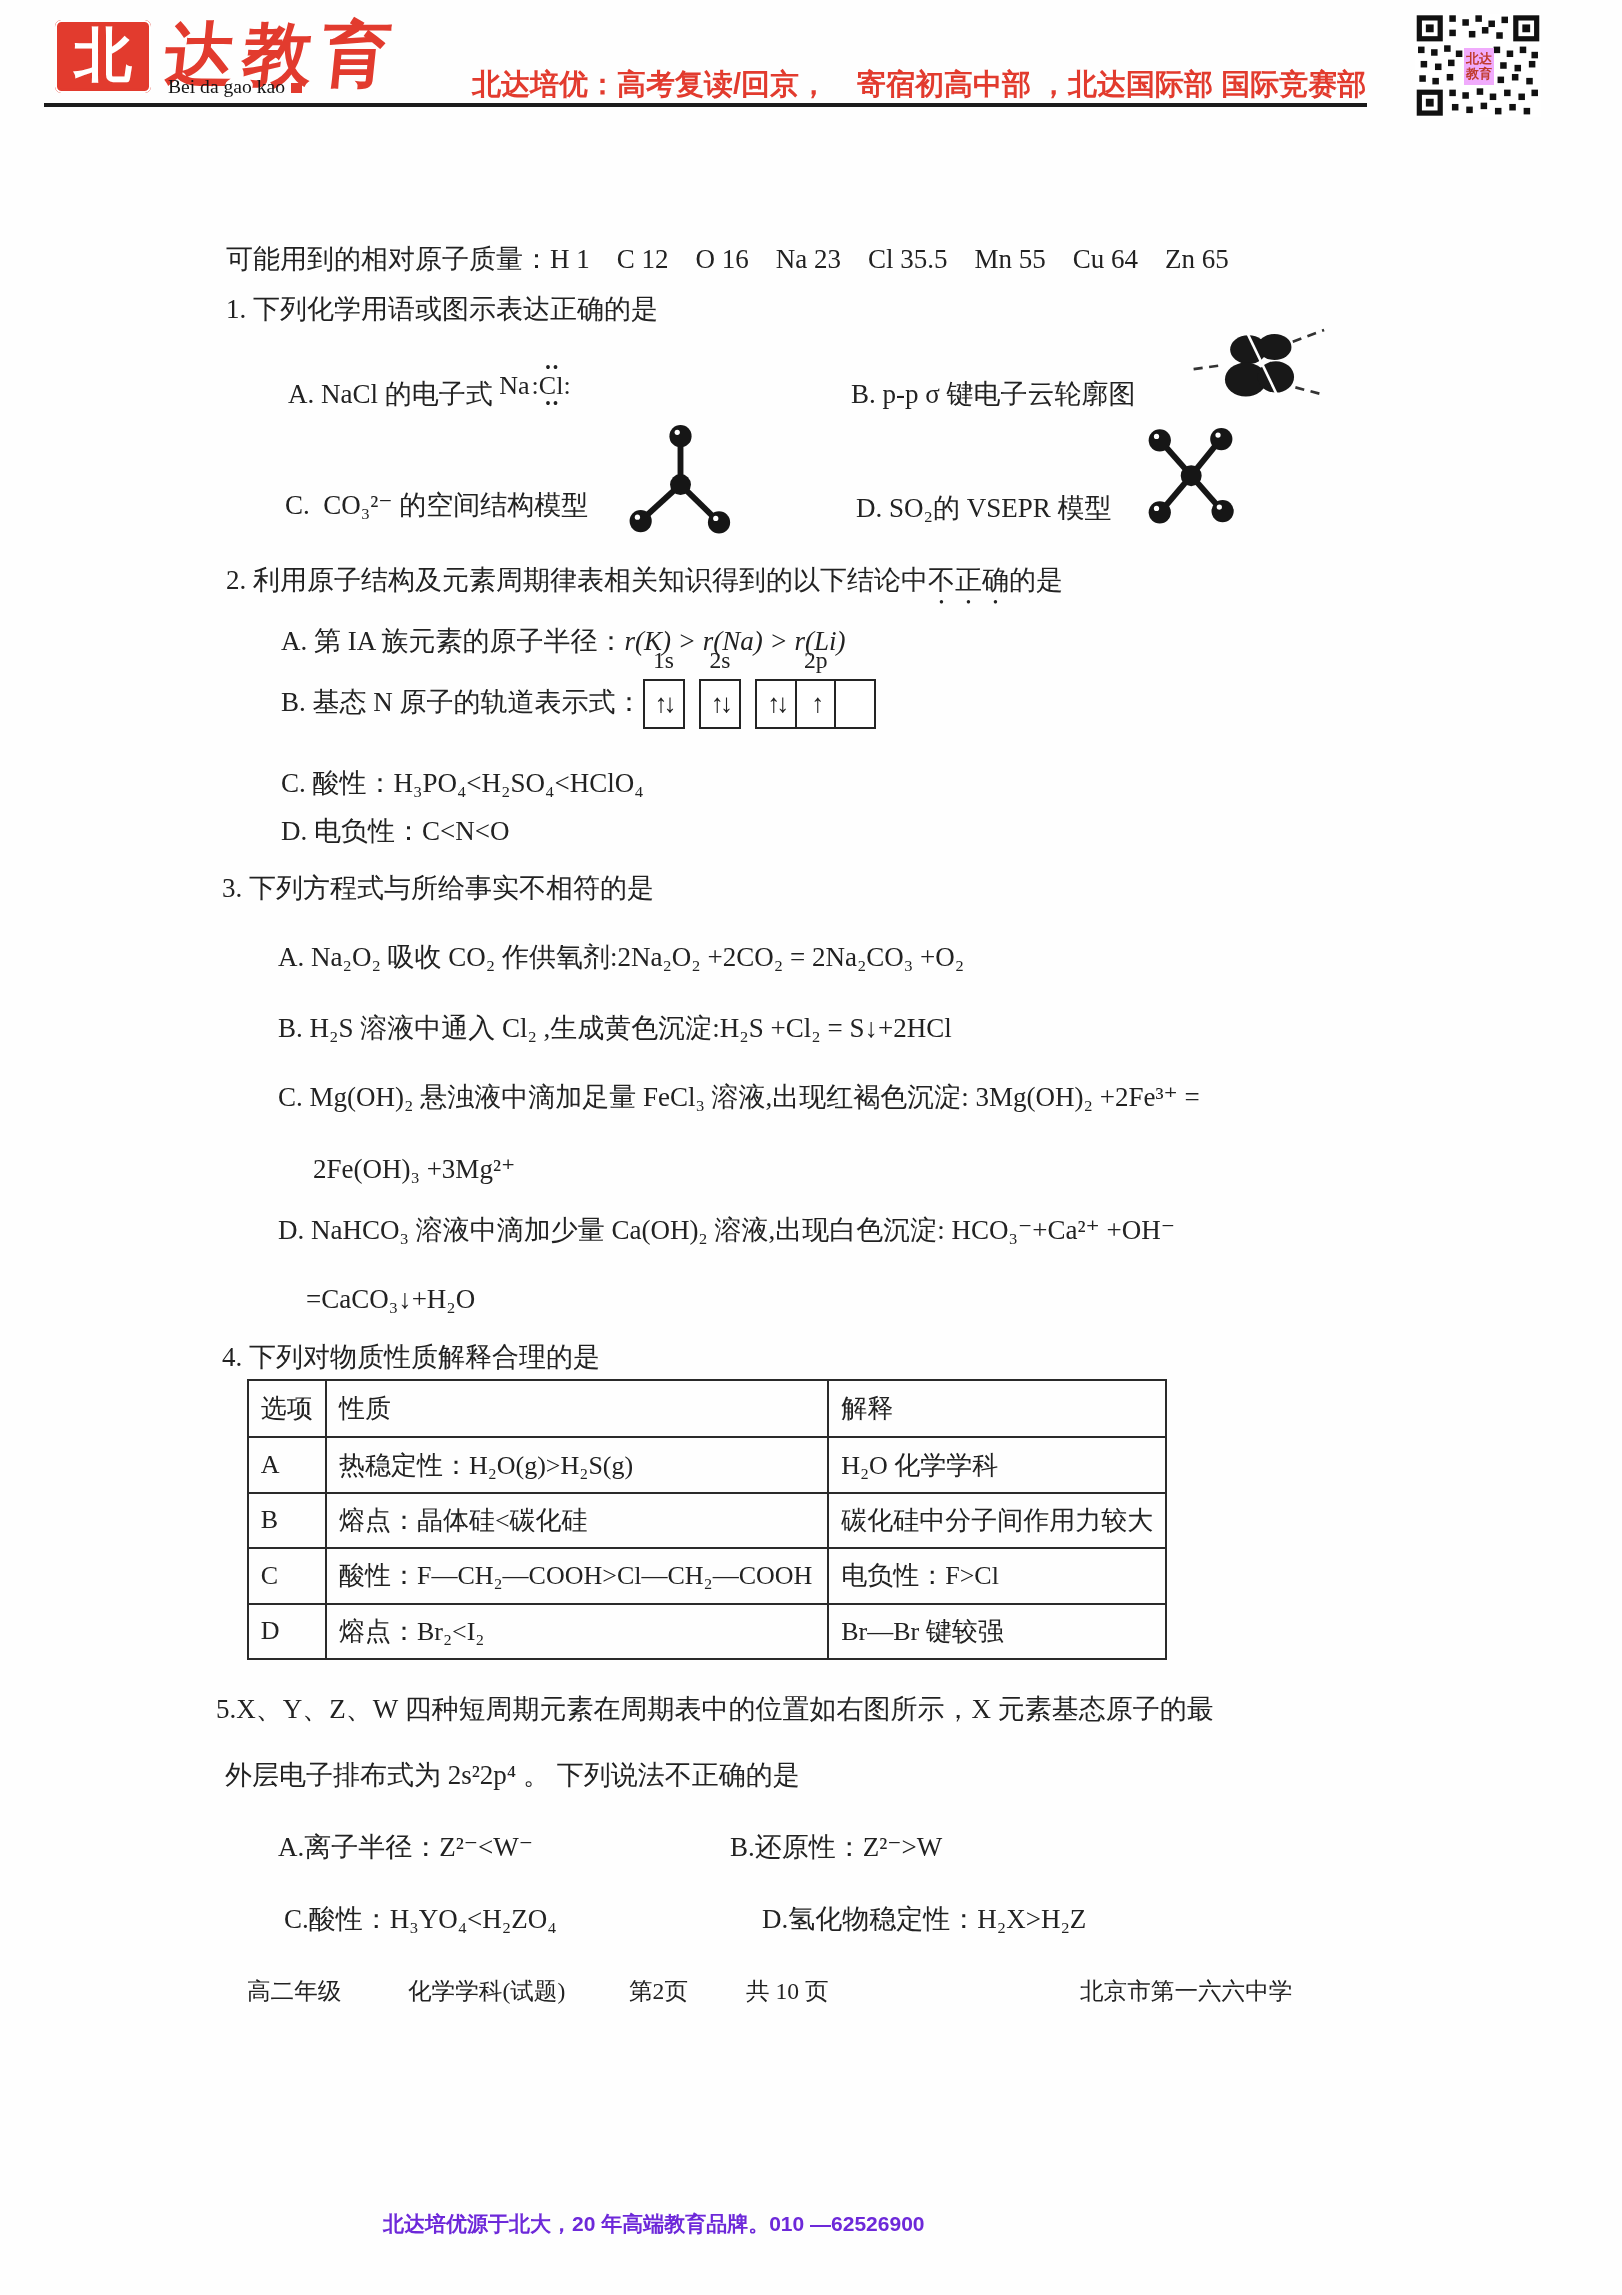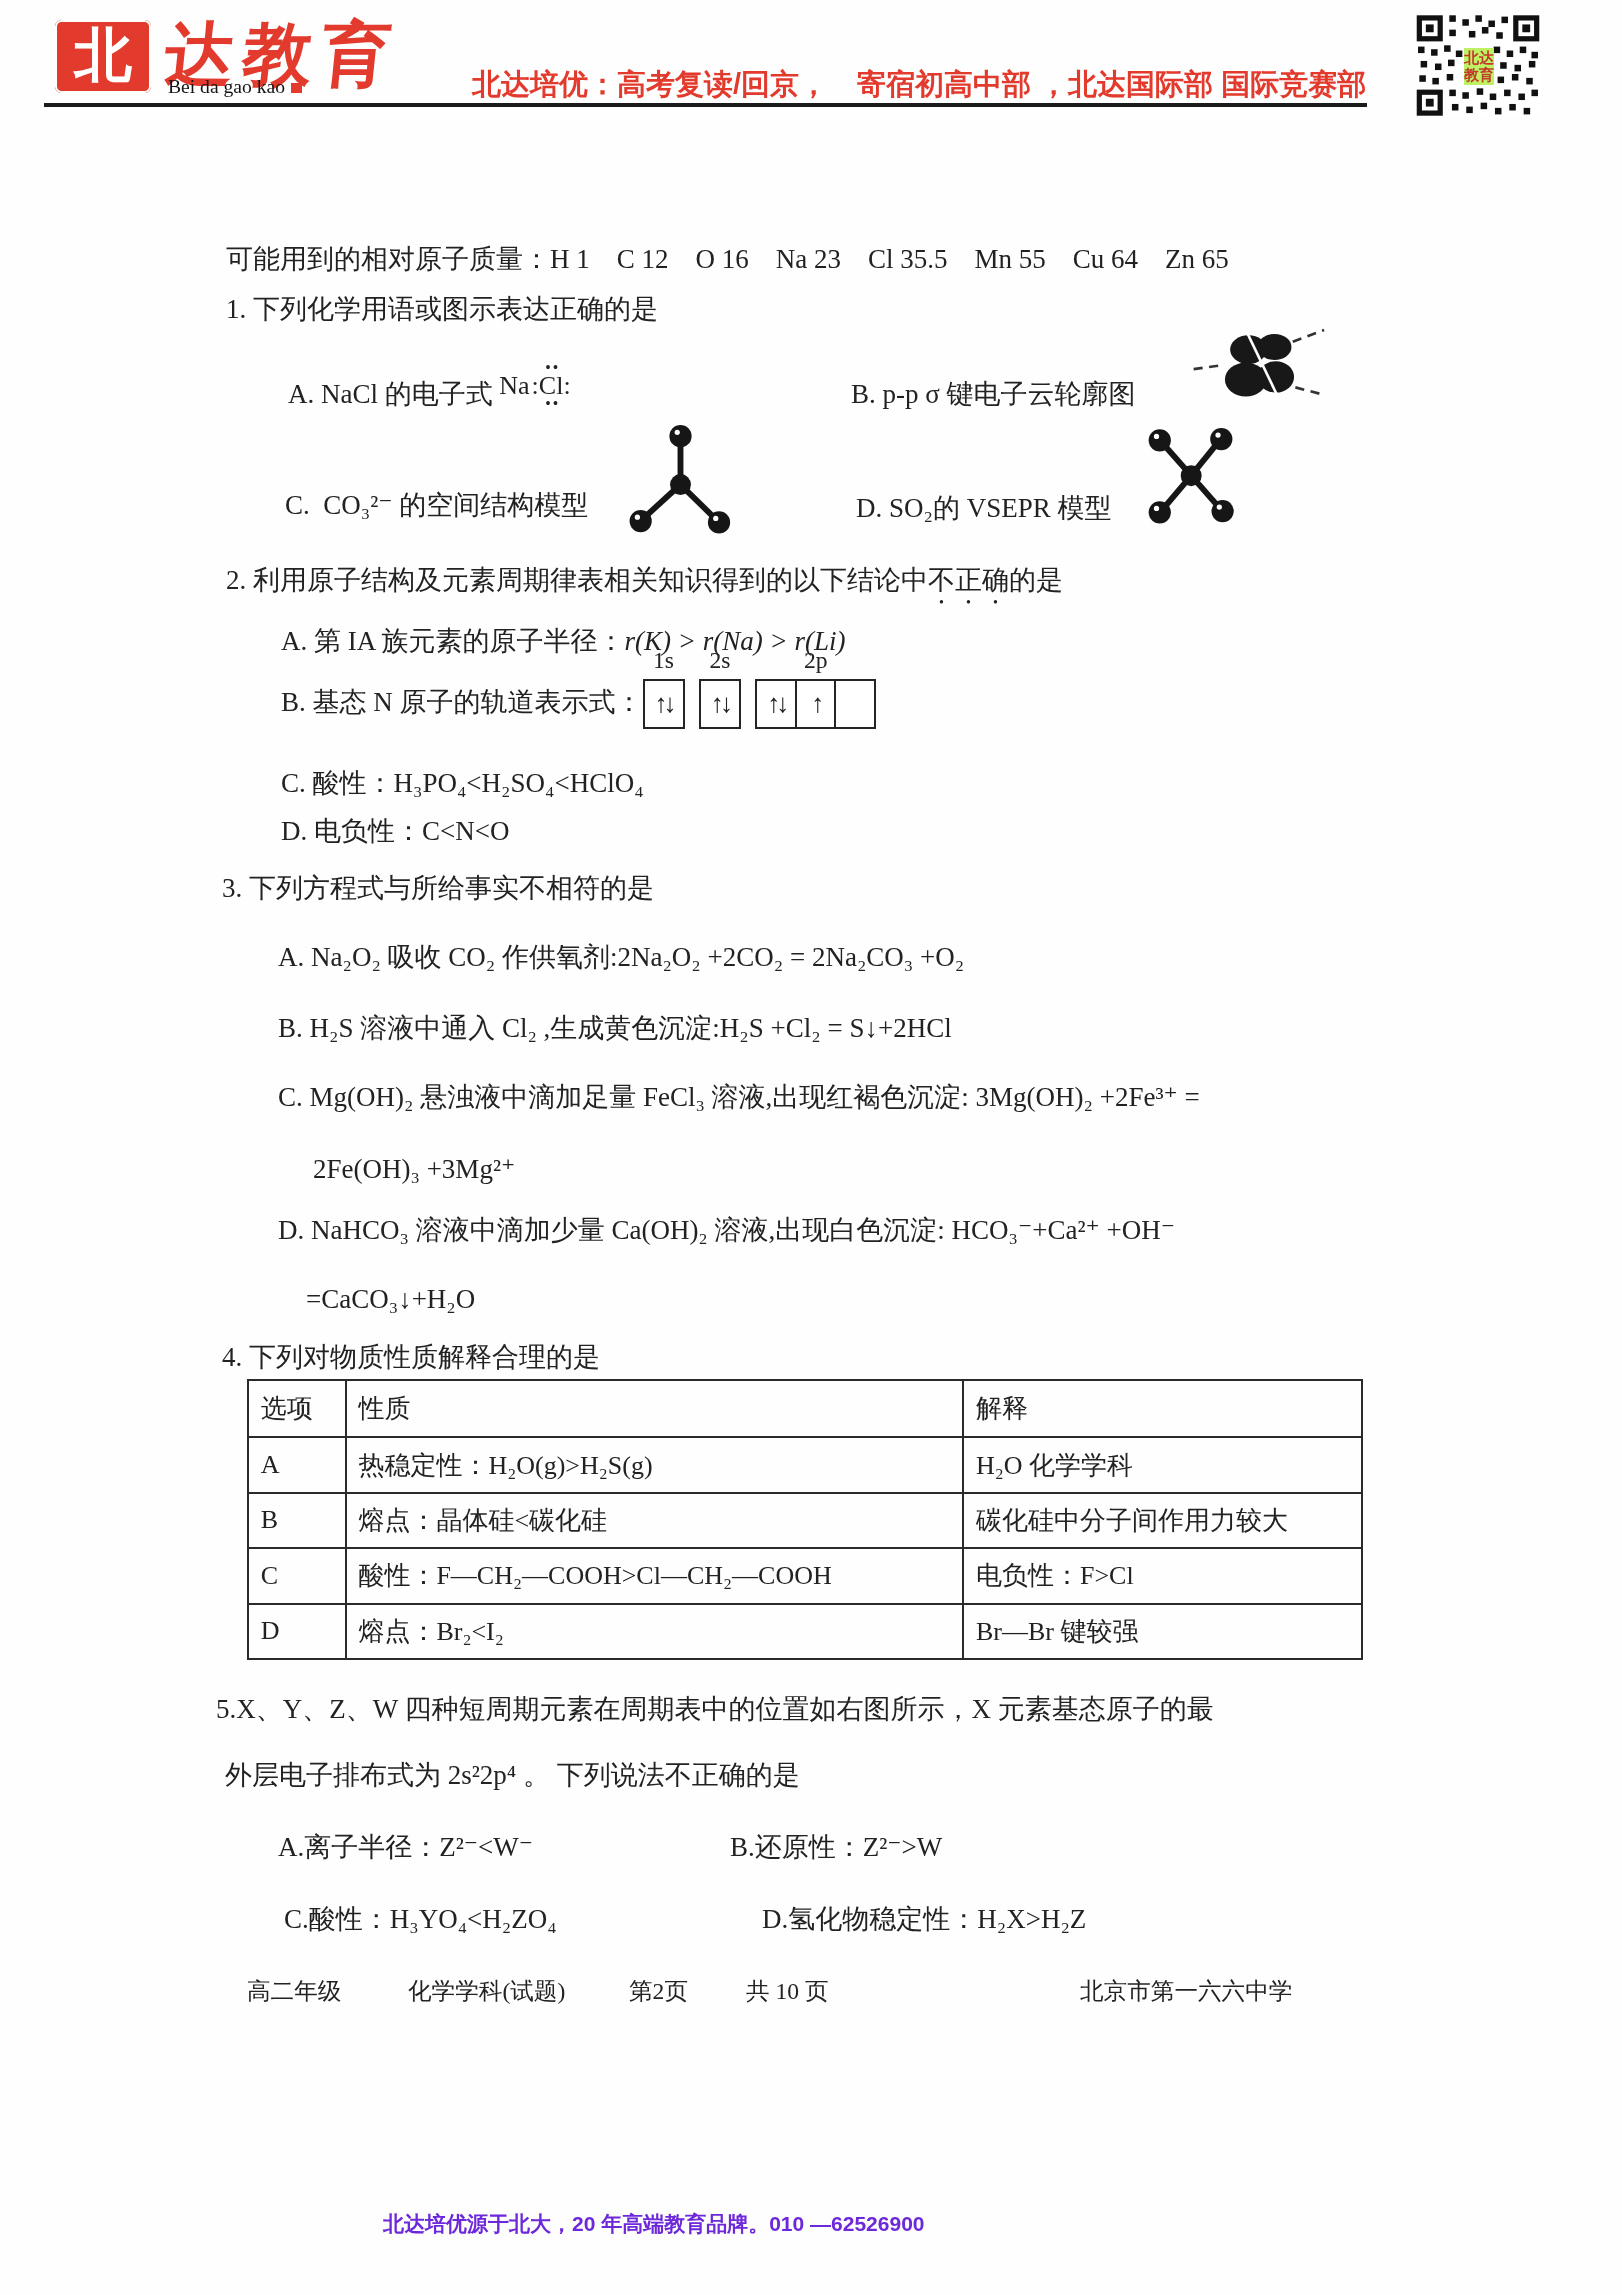--- a/index.html
+++ b/index.html
@@ -15,43 +15,43 @@
         display:flex;align-items:center;justify-content:center;}
   .seal-char{color:#fff;font-size:58px;font-weight:bold;font-family:"DejaVu Serif",serif;}
   .brand{left:165px;top:9.2px;font-size:69px;font-weight:bold;color:#e23b2e;
          font-family:"DejaVu Serif",serif;transform:skewX(-6deg);letter-spacing:9.2px;white-space:pre;}
   .logo-sub{left:168px;top:76px;font-size:19.6px;color:#151515;white-space:pre;}
   .logo-square{display:inline-block;width:10.5px;height:10.5px;background:#e23b2e;margin-left:6.5px;}
   .slogan{left:472px;top:65px;font-size:29px;font-weight:bold;color:#e23b2e;white-space:pre;
           font-family:"Liberation Sans","DejaVu Sans",sans-serif;}
   .rule{left:44px;top:103px;width:1323px;height:3.9px;background:#1b1b1b;}
   .qr{left:1415px;top:14.4px;width:126px;height:103px;}
-  .qr-label{left:1464px;top:48px;width:30px;height:37px;background:#bef264;
+  .qr-label{left:1464px;top:48px;width:30px;height:37px;background:#f0abfc;
             display:flex;flex-direction:column;align-items:center;justify-content:center;
-            font-size:15px;line-height:1.1;color:#c03a2b;font-weight:bold;}
+            font-size:13px;line-height:1.1;color:#c03a2b;font-weight:bold;}
 
   
   .lewis{display:inline-block;font-size:26px;margin-left:6.5px;transform:translateY(-9.2px);}
   .lewis-cl{position:relative;display:inline-block;padding:0 2px;}
   .ldots{position:absolute;left:54%;transform:translateX(-50%);font-size:15.7px;letter-spacing:2px;line-height:1;white-space:pre;}
   .ldots.top{top:-10.5px;}
   .ldots.bot{bottom:-9.2px;}
 
   
   .q2b-line{display:flex;align-items:flex-end;}
   .q2b-text{font-size:27px;white-space:pre;padding-bottom:9.2px;}
   .orb-unit{display:inline-flex;flex-direction:column;align-items:center;margin-right:14.4px;}
   .orb-label{font-size:23.6px;margin-bottom:5.2px;}
   .orb-row{display:flex;}
   .orb-box{width:38px;height:46px;border:2.6px solid #242424;display:flex;align-items:center;
            justify-content:center;font-size:26px;letter-spacing:-3.9px;background:#fff;}
   .orb-row .orb-box + .orb-box{margin-left:-2.6px;}
 
   
-  .q4table{left:247px;top:1379px;width:1116px;border-collapse:collapse;
+  .q4table{left:247px;top:1379px;width:920px;border-collapse:collapse;
            font-size:26px;color:#222;}
   .q4table td,.q4table th{border:2px solid #2a2a2a;text-align:left;font-weight:normal;
            padding:9.2px 11.8px;white-space:pre;}
   .q4table th{height:37px;}
   .col-opt{width:72px;}
   .col-prop{width:592px;}
 
   
   .footer-item{font-size:23.6px;white-space:pre;}
   .banner{left:383px;top:2210px;font-size:21px;font-weight:bold;color:#6d28d9;white-space:pre;

